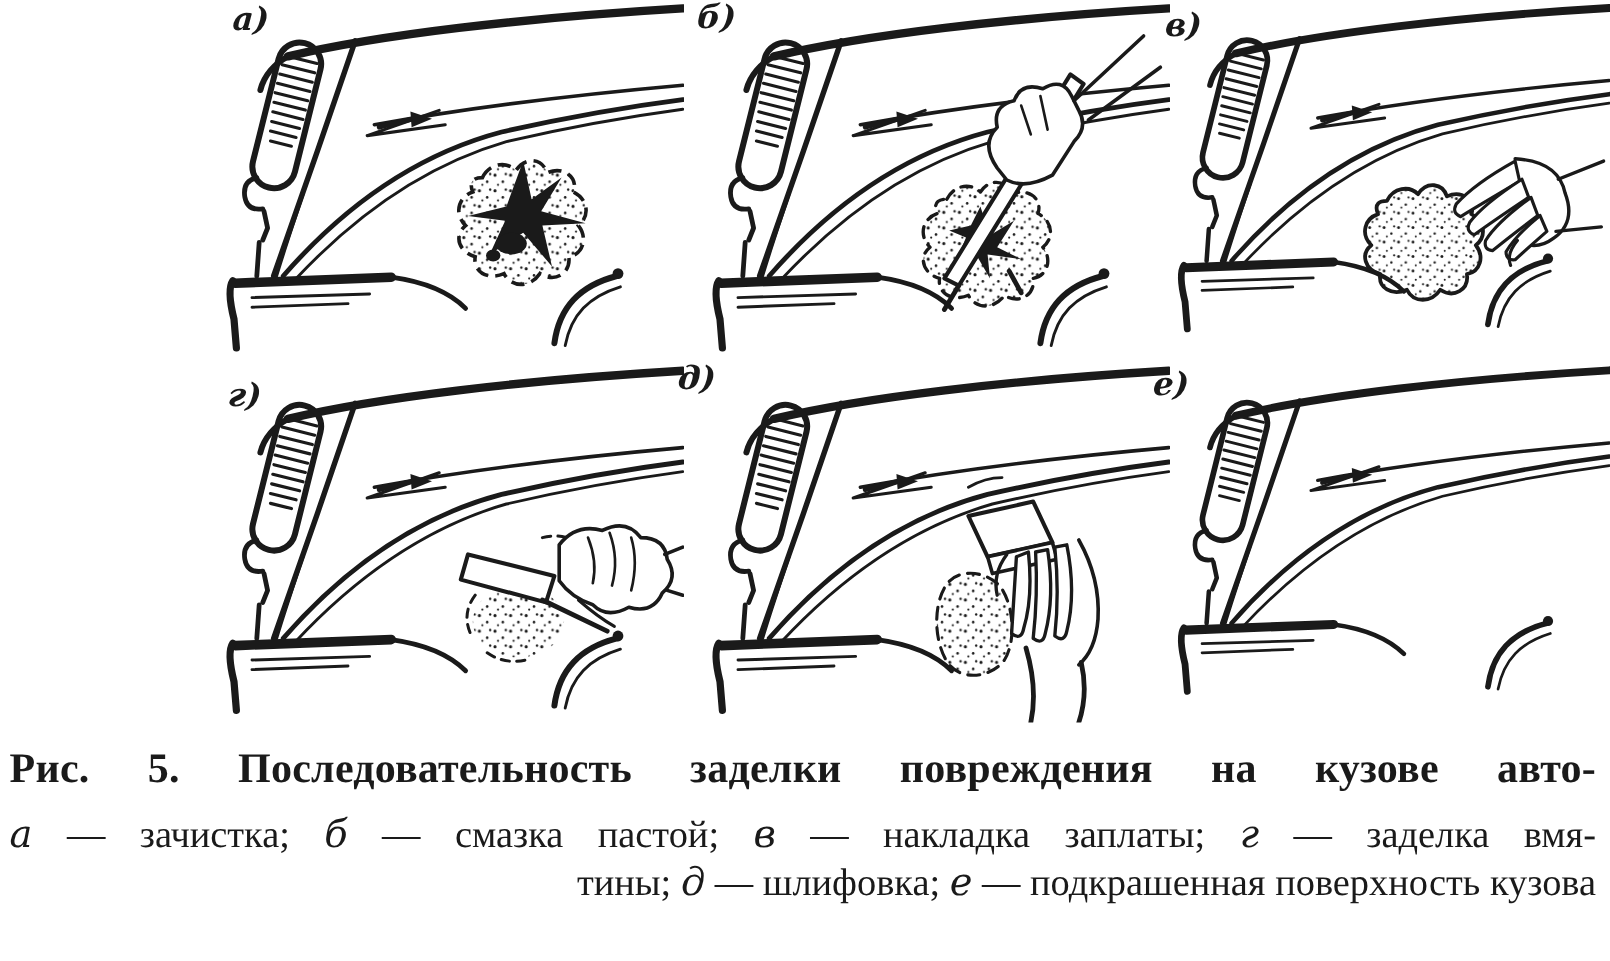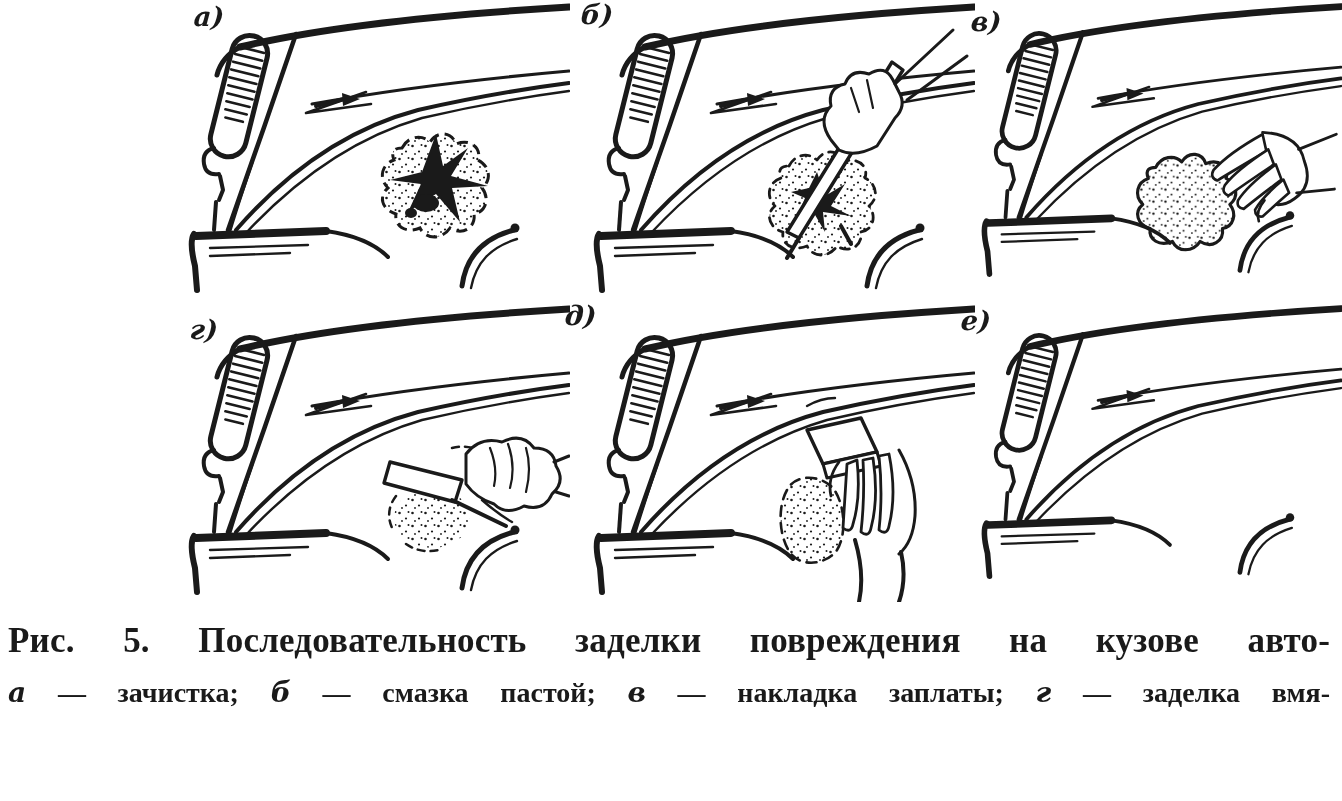--- a/index.html
+++ b/index.html
@@ -23,21 +23,21 @@
     position:absolute; left:8px; right:12px; top:616px;
     color:var(--ink);
   }
   .cap-title {
     font-weight:700; font-size:35px; line-height:1.42;
     letter-spacing:0.2px; white-space:nowrap;font-family:Liberation Serif, serif;
   }
   .cap-title .l1 { text-align:justify; text-align-last:justify; }
   .cap-title .l2 { text-align:right; }
   .cap-legend {
-    margin-top:9px; font-weight:700; font-size:28px; line-height:1.26;
+    margin-top:9px; font-weight:400; font-size:32px; line-height:1.26;
     white-space:nowrap;
   }
   .cap-legend .l1 { text-align:justify; text-align-last:justify; }
   .cap-legend .l2 { text-align:right; }
   .cap-legend .it { font-style:italic; font-family:"DejaVu Serif",serif; }
   .defs-holder { position:absolute; width:0; height:0; overflow:hidden; }
 </style>
 </head>
 <body>
 
@@ -196,16 +196,17 @@
         <use href="#g-arch"></use>
     </svg>
   </div>
 
   <div class="caption">
     <div class="cap-title">
       <div class="l1">Рис. 5. Последовательность заделки повреждения на кузове авто-</div>
     </div>
     <div class="cap-legend">
       <div class="l1"><span class="it">а</span><span> — зачистка;  </span><span class="it">б</span><span> — смазка пастой;  </span><span class="it">в</span><span> — накладка заплаты;  </span><span class="it">г</span><span> — заделка вмя-</span></div>
+      <div class="l2"><span>тины;  </span><span class="it">д</span><span> — шлифовка;  </span><span class="it">е</span><span> — подкрашенная поверхность кузова</span></div>
     </div>
   </div>
 
 </div>
 
 </body></html>

